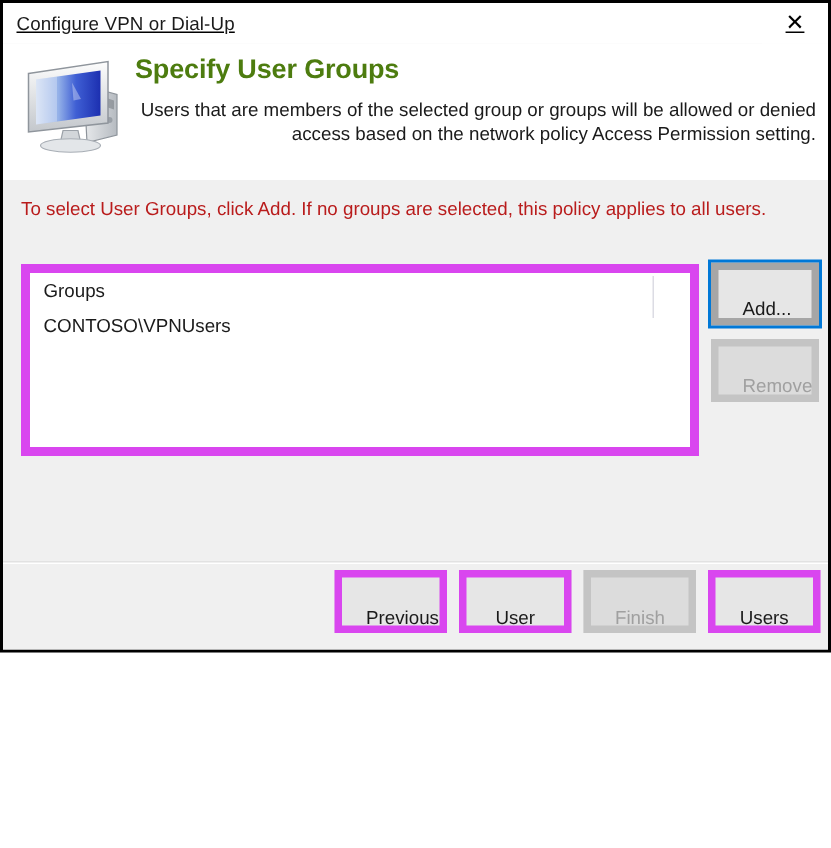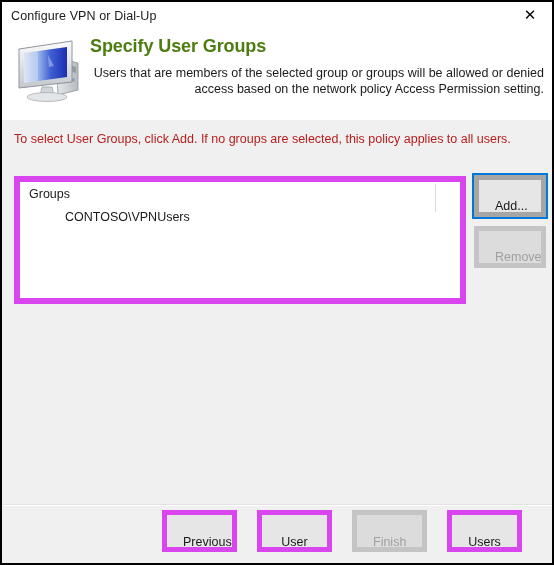--- a/index.html
+++ b/index.html
@@ -12,26 +12,27 @@
     height: 565px;
     font-family: "Liberation Sans", sans-serif;
     overflow: hidden;
   }
 
   
   .window {
     position: absolute;
     left: 0; top: 0;
     width: 554px;
-    height: 565px;
+    height: 435px;
     box-sizing: border-box;
     border: 2px solid #000000;
     background: #f0f0f0;
     display: flex;
     flex-direction: column;
+    text-decoration: underline;
   }
 
   
   .titlebar {
     height: 27px;
     min-height: 27px;
     background: #ffffff;
     display: flex;
     align-items: center;
     justify-content: space-between;
@@ -145,21 +146,20 @@
     width: 1px;
     height: 28px;
     background: #dcdce4;
   }
   .list-row {
     font-size: 12.5px;
     color: #1a1a1a;
     padding: 4px 0 0 9px;
     white-space: nowrap;
     cursor: default;
-    margin-left: 36px;
   }
 
   
   .side-buttons {
     position: absolute;
     left: 472px;
     top: 55px;
     width: 72px;
   }
   .btn {
@@ -196,24 +196,24 @@
     position: absolute;
     left: 0;
     right: 0;
     bottom: 57px;
     height: 1px;
     background: #ffffff;
     border-top: 1px solid #e2e2e2;
   }
   .footer {
     position: absolute;
-    right: 30px;
+    right: 5px;
     bottom: 11px;
     display: flex;
-    gap: 20px;
+    gap: 8px;
   }
   .footer-btn {
     width: 75px;
     height: 24px;
     line-height: 22px;
   }
 </style>
 </head>
 <body>
 

